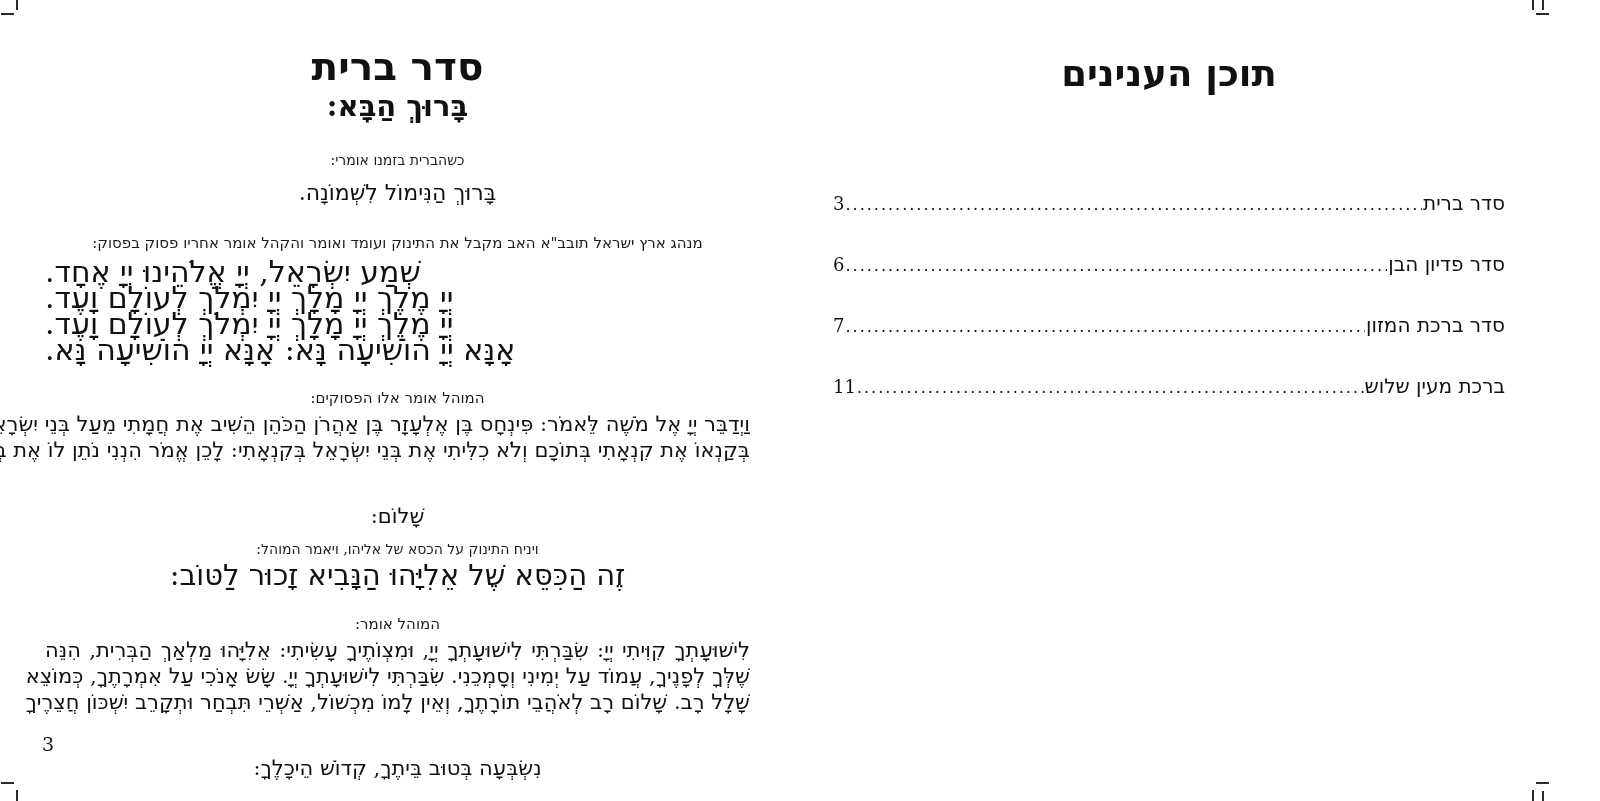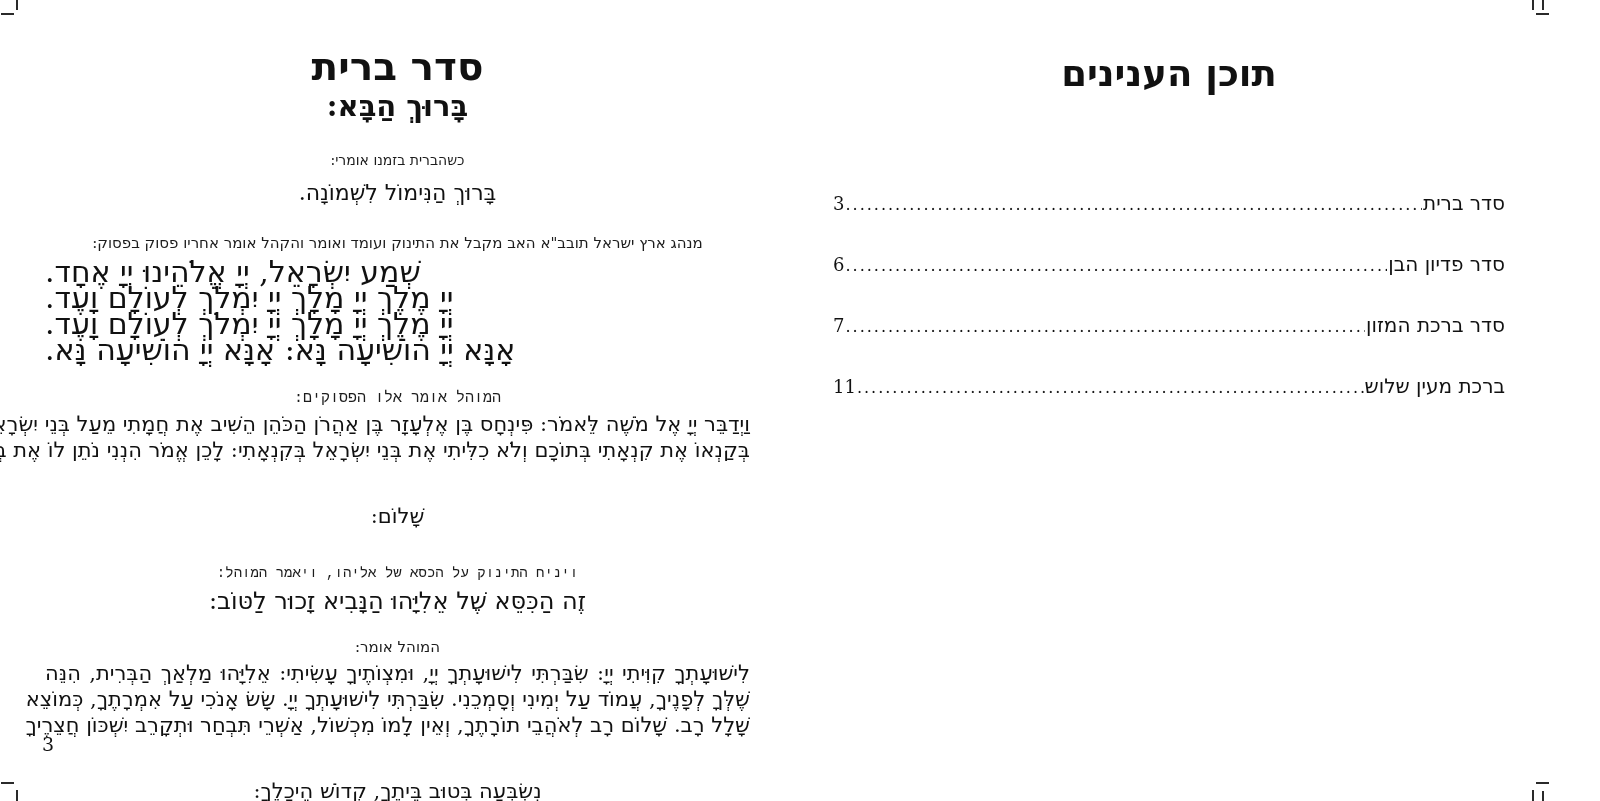--- a/index.html
+++ b/index.html
@@ -61,37 +61,37 @@
   }
   .instr-when   { margin-top: 29px; }
   .nimol        { font-size: 22px; margin-top: 11px; }
   .instr-minhag { margin-top: 30px; font-size: 15px; }
   .verse {
     font-size: 30px;
     line-height: 26px;
     text-align: left;
   }
   .verse-first { margin-top: 7px; }
-  .instr-psukim { margin-top: 27px; font-size: 15px; font-family: Liberation Mono, monospace; }
+  .instr-psukim { margin-top: 27px; font-size: 15px; }
   .para { margin-top: 4px; }
   .jline {
     font-size: 21px;
     line-height: 26px;
     text-align: justify;
     text-align-last: justify;
     white-space: nowrap;
   }
   .cline {
     font-size: 21px;
     line-height: 26px;
     text-align: center;
     margin-top: 40px;
   }
-  .instr-chair { margin-top: 36px; font-family: Liberation Mono, monospace; }
-  .chair-line  { font-size: 24px; margin-top: 5px; }
+  .instr-chair { margin-top: 12px; }
+  .chair-line  { font-size: 29px; }
   .instr-mohel { margin-top: 24px; font-size: 15px; }
   .pagenum {
     position: absolute;
     left: 42px;
     top: 733px;
     font-size: 19px;
     font-family: "DejaVu Serif", serif;
   }
 
   

